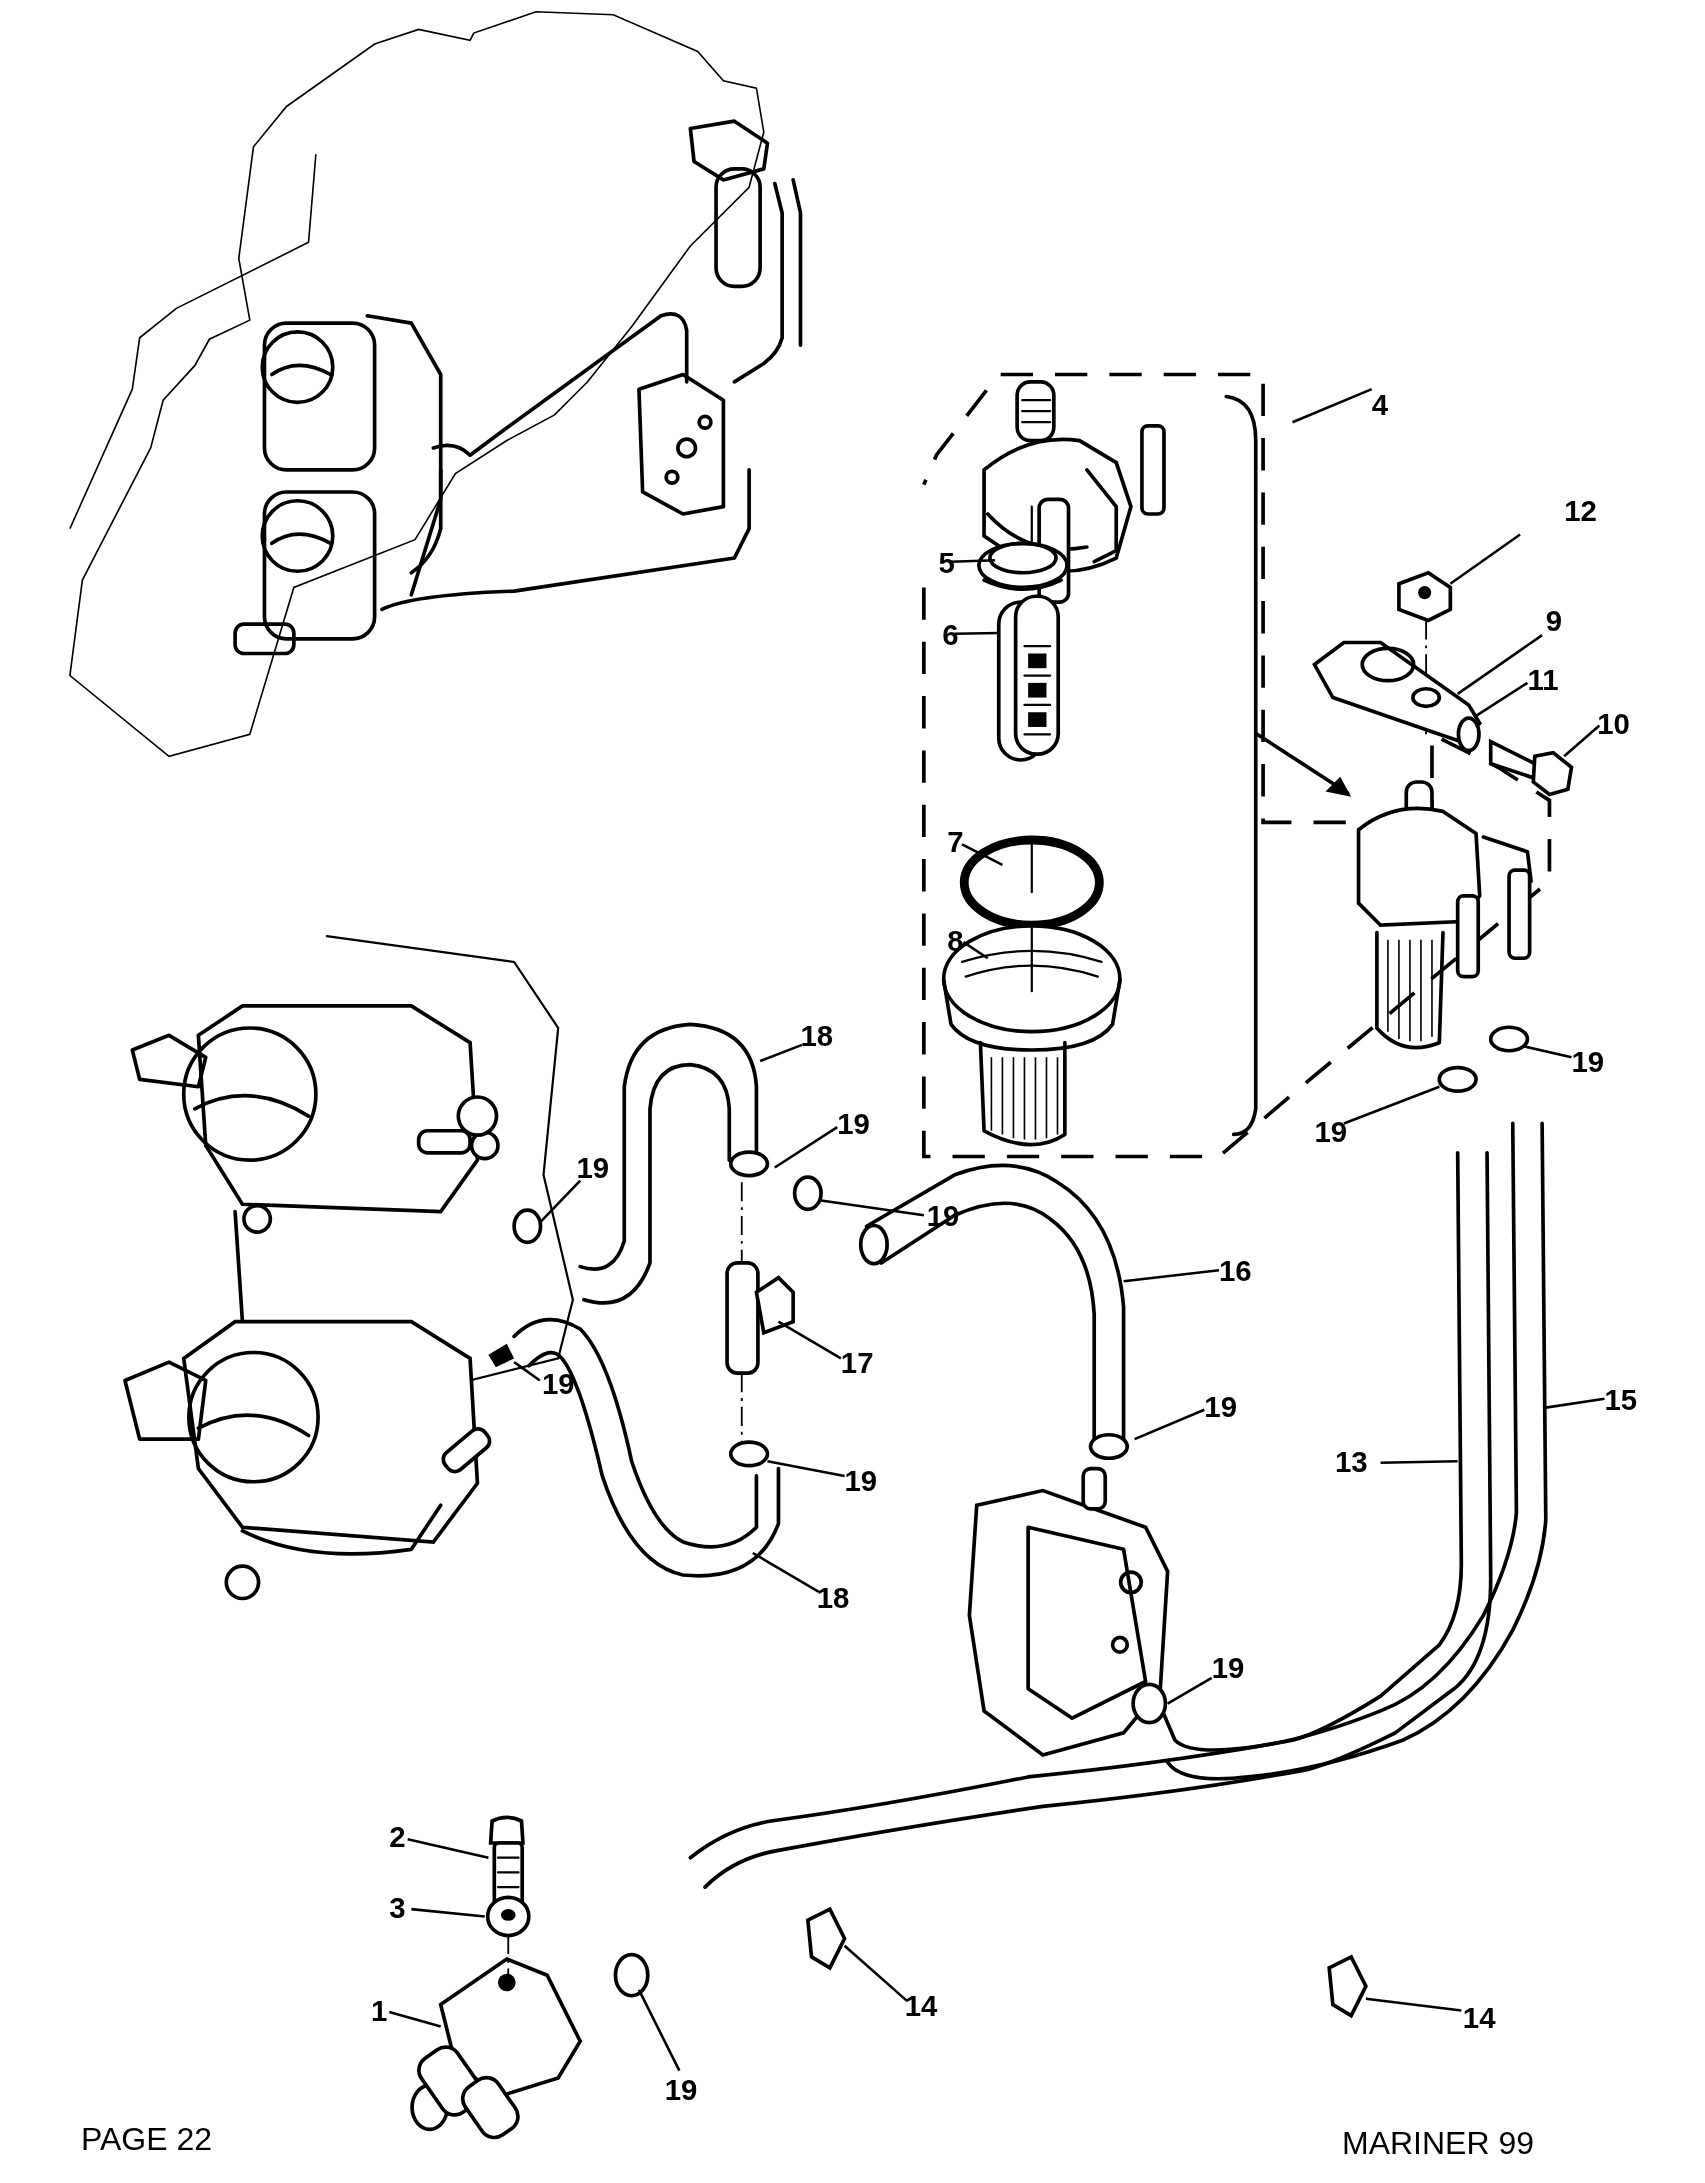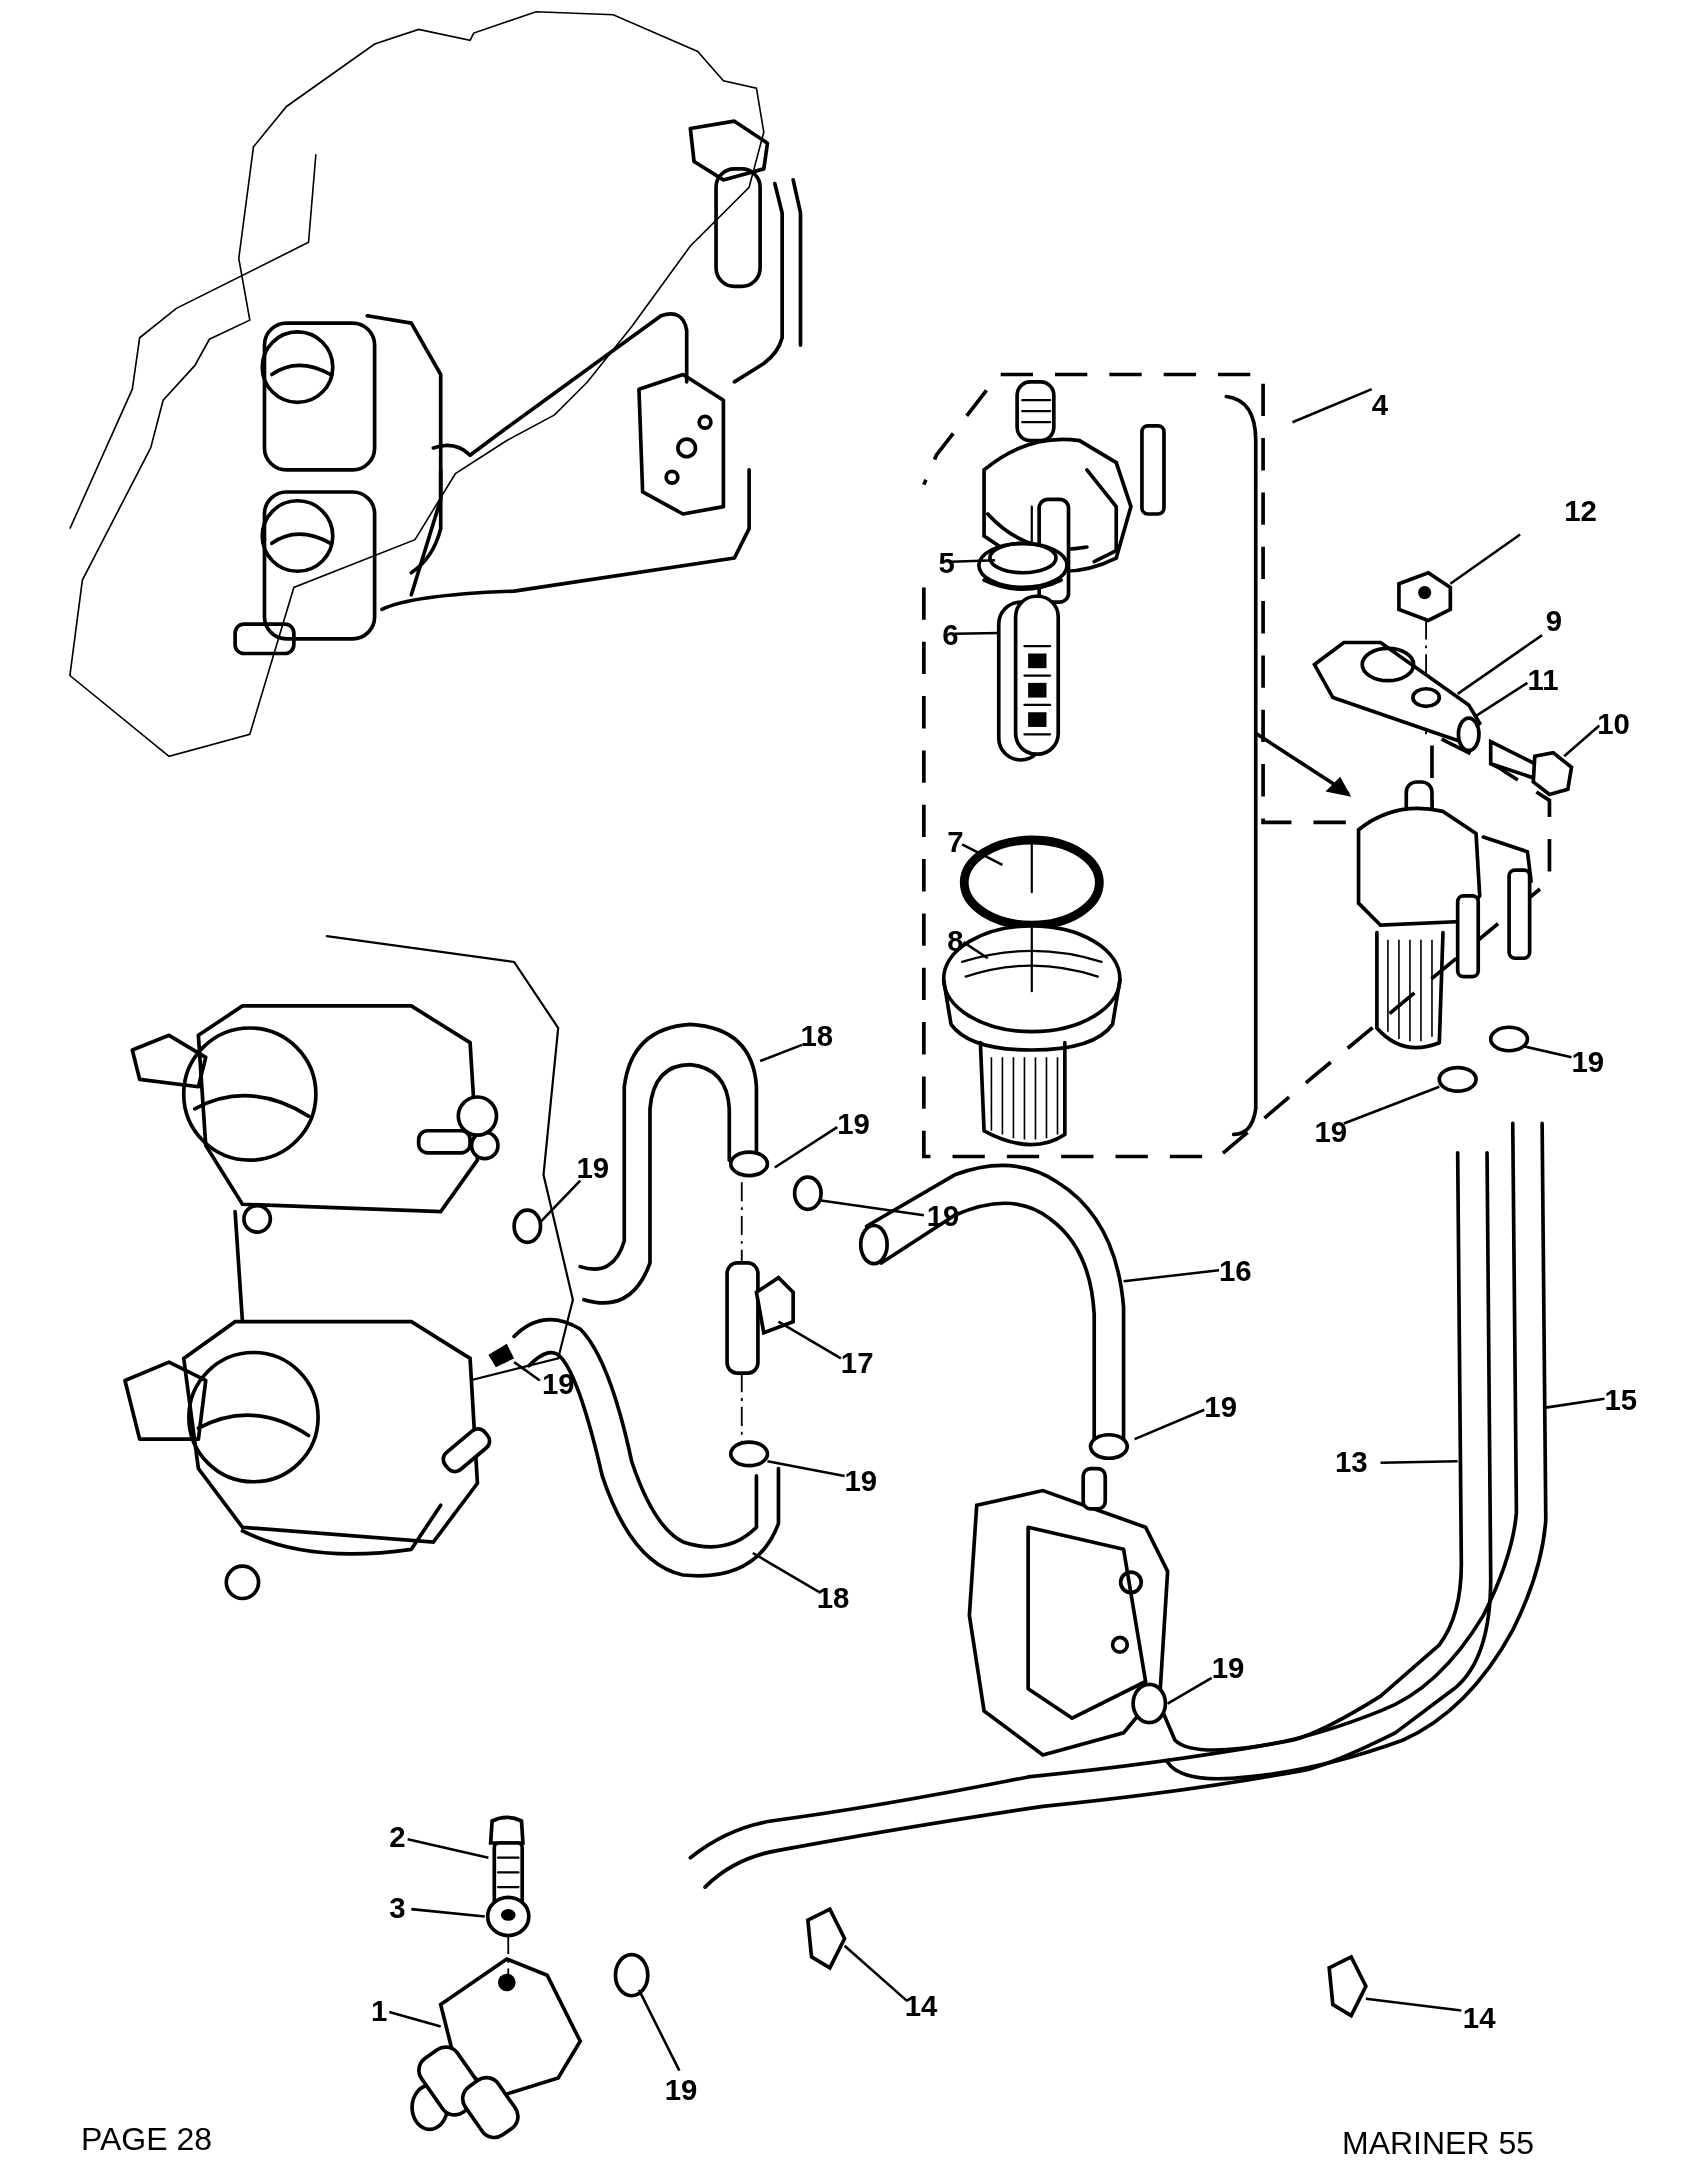--- a/index.html
+++ b/index.html
@@ -283,15 +283,15 @@
     <text class="callout" x="738" y="1898">19</text>
     <text class="callout" x="1150" y="2030">19</text>
     <text class="callout" x="1640" y="1930">19</text>
     <text class="callout" x="1650" y="2285">19</text>
     <text class="callout" x="2140" y="1460">19</text>
     <text class="callout" x="1790" y="1555">19</text>
     <text class="callout" x="905" y="2860">19</text>
   </g>
 </svg>
 
-<div class="footer" id="page-label">PAGE 28</div>
-<div class="footer" id="model-label">MARINER 55</div>
+<div class="footer" id="page-label">PAGE 22</div>
+<div class="footer" id="model-label">MARINER 99</div>
 
 
 </body></html>

